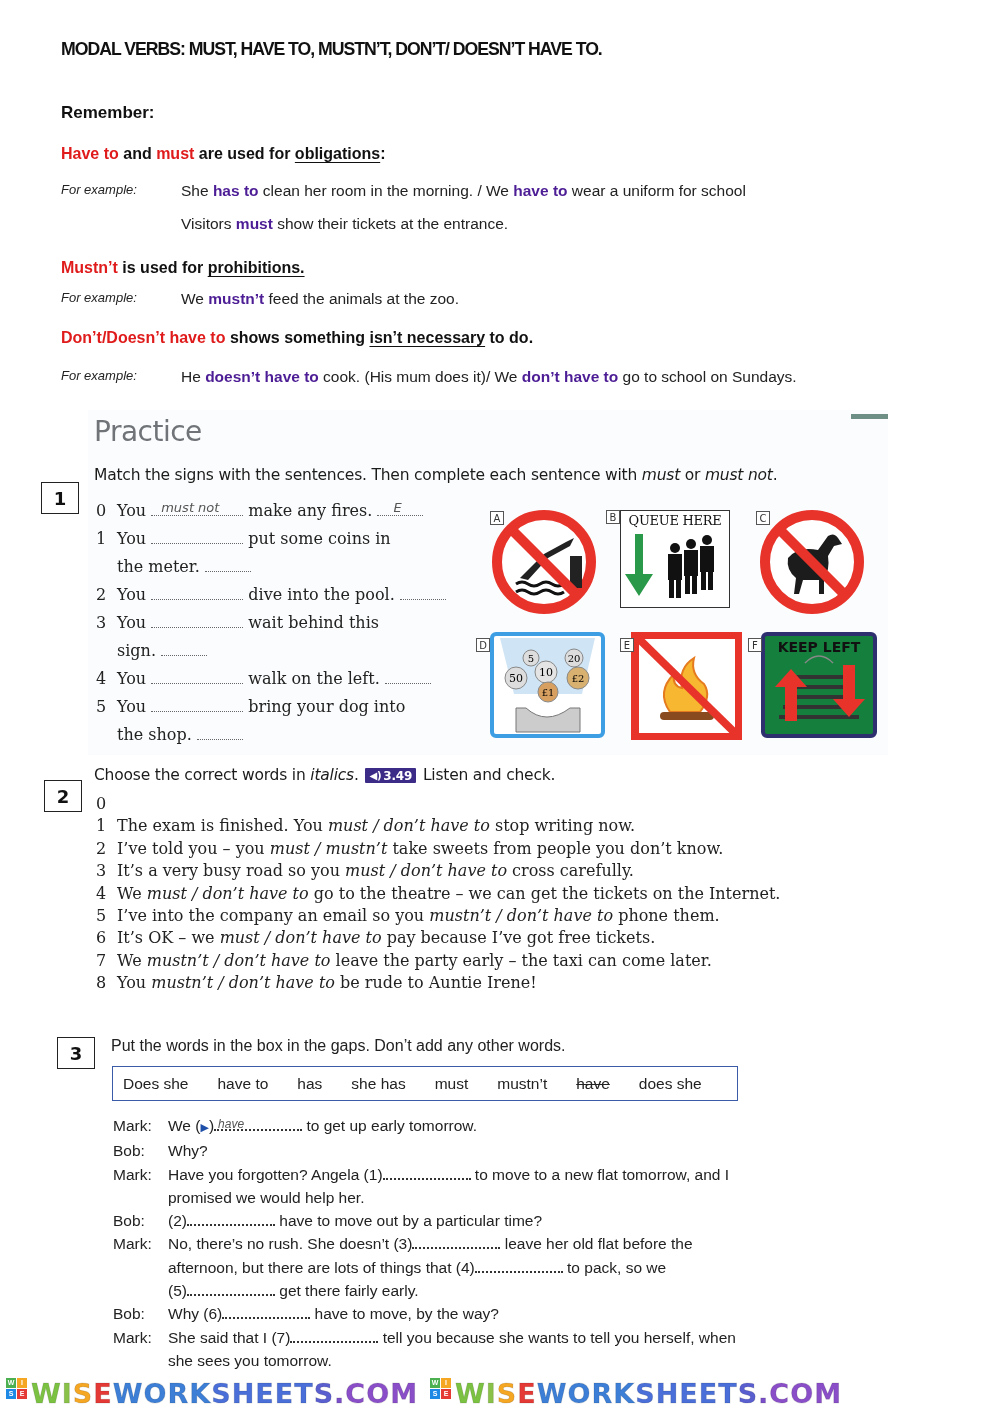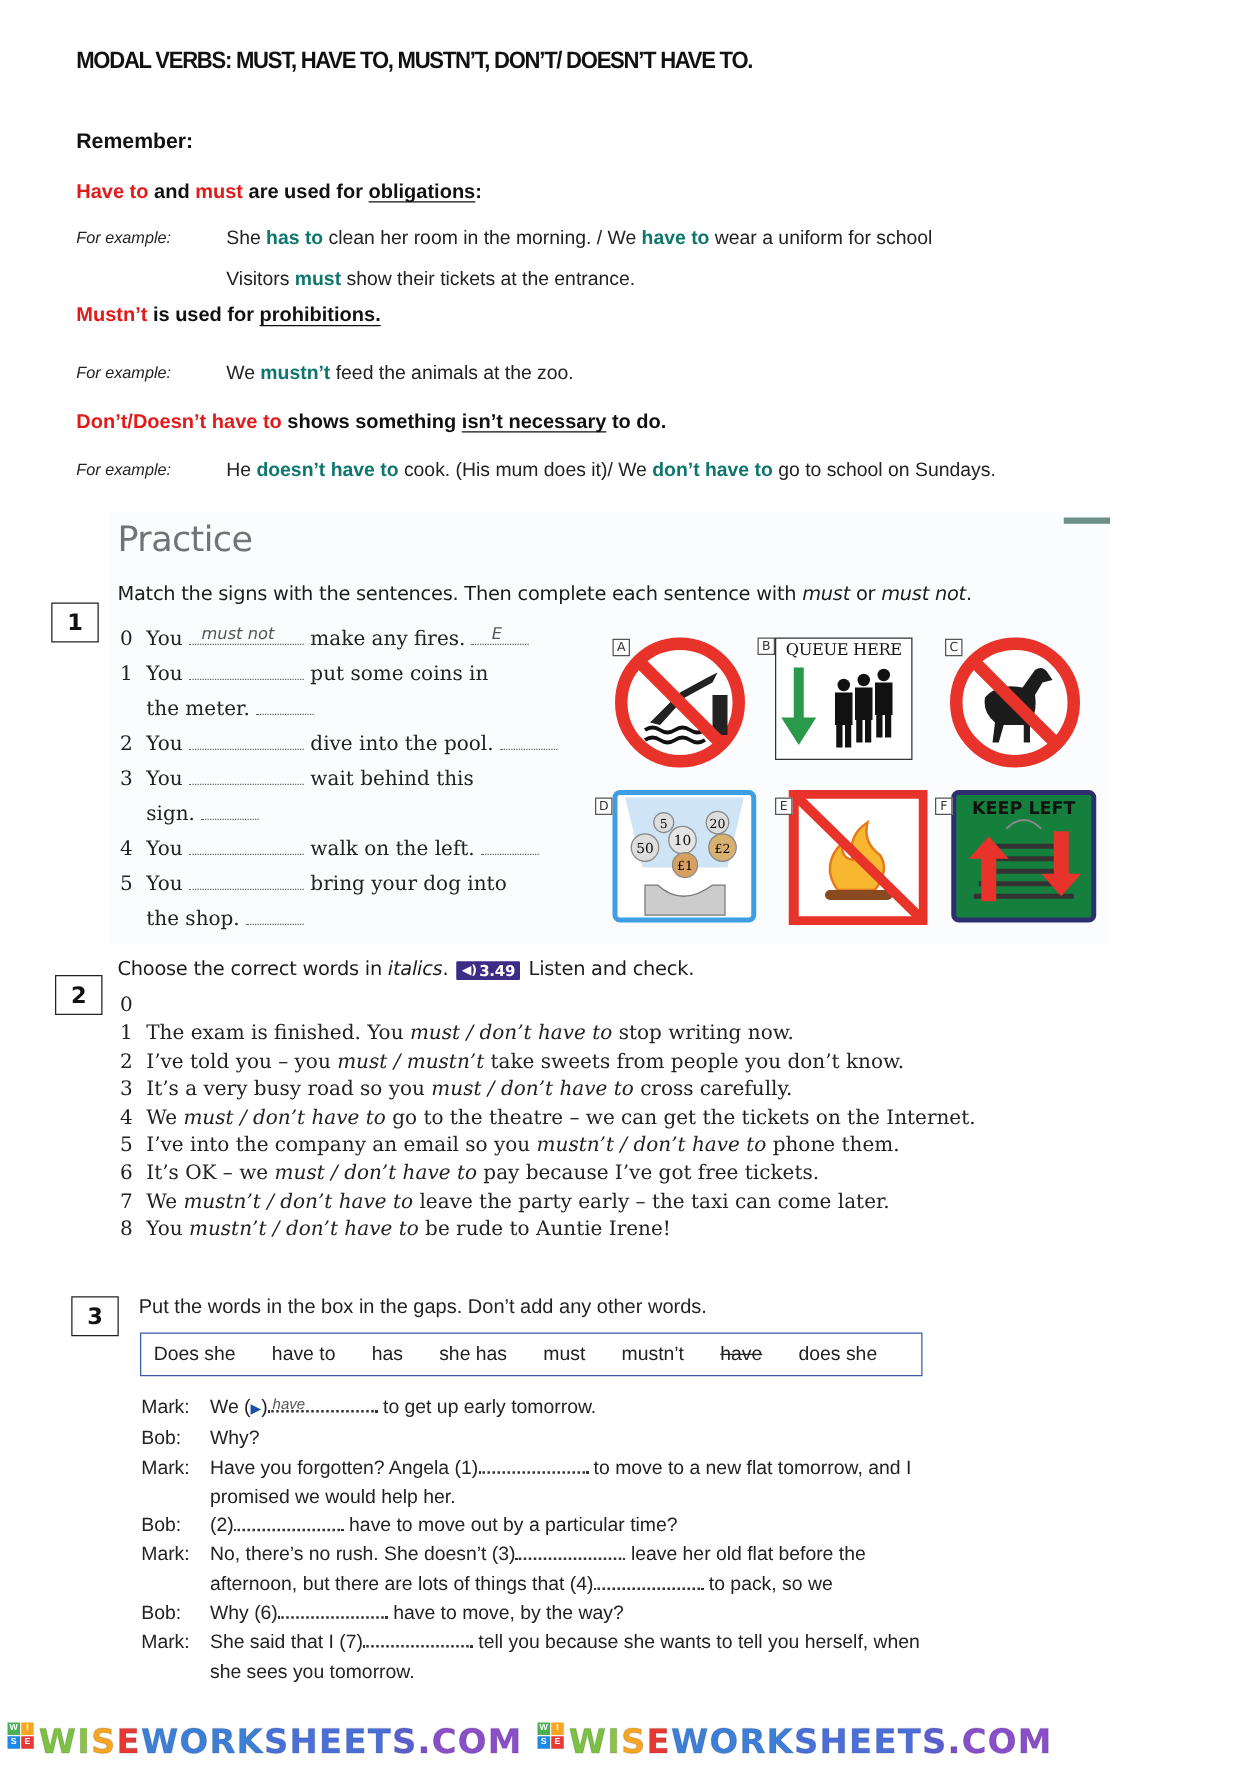--- a/index.html
+++ b/index.html
@@ -6,21 +6,21 @@
   html, body { width: 1000px; height: 1413px; background: #ffffff; overflow: hidden; }
   body { position: relative; font-family: "Liberation Sans", sans-serif; color: #111; }
 
   .abs { position: absolute; }
 
   
   .title { left: 61px; top: 38px; font-family: "Liberation Sans", sans-serif; font-weight: bold; font-size: 19px; letter-spacing: -1.1px; transform: scaleX(0.93); transform-origin: left top; }
   .remember { left: 61px; top: 103px; font-weight: bold; font-size: 17px; }
   .rule { left: 61px; font-weight: bold; font-size: 16px; }
   .red { color: #e01b1b; }
-  .blue { color: #0f766e; }
+  .blue { color: #4c1d95; }
   .ul { text-decoration: underline; text-underline-offset: 3px; }
   .ex-label { left: 61px; font-style: italic; font-size: 13px; color: #222; }
   .ex-text { left: 181px; font-size: 15.5px; color: #222; }
   .ex-text .blue { font-weight: bold; }
 
   
   .practice-bg { left: 88px; top: 410px; width: 800px; height: 345px; background: #fbfcfd; }
   .practice-title { left: 94px; top: 415px; font-family: "DejaVu Sans", sans-serif; font-size: 28px; color: #707478; font-weight: normal; letter-spacing: -0.5px; }
   .practice-bar { left: 851px; top: 414px; width: 37px; height: 5px; background: #6e8f85; }
   .inst { font-family: "DejaVu Sans", sans-serif; font-size: 15.5px; color: #1b1b1b; letter-spacing: -0.2px; }
@@ -69,21 +69,21 @@
 <body>
 
 <div class="abs title">MODAL VERBS: MUST, HAVE TO, MUSTN’T, DON’T/ DOESN’T HAVE TO.</div>
 <div class="abs remember">Remember:</div>
 
 <div id="rule-0" class="abs rule" style="top:145px"><span class="red">Have to</span><span> and </span><span class="red">must</span><span> are used for </span><span class="ul">obligations</span><span>:</span></div>
 <div class="abs ex-label" style="top:182px">For example:</div>
 <div id="rule-0-ex-0" class="abs ex-text" style="top:182px"><span>She </span><span class="blue">has to</span><span> clean her room in the morning. / We </span><span class="blue">have to</span><span> wear a uniform for school</span></div>
 <div id="rule-0-ex-1" class="abs ex-text" style="top:215px"><span>Visitors </span><span class="blue">must</span><span> show their tickets at the entrance.</span></div>
 
-<div id="rule-1" class="abs rule" style="top:244px"><span class="red">Mustn’t</span><span> is used for </span><span class="ul">prohibitions.</span></div>
+<div id="rule-1" class="abs rule" style="top:259px"><span class="red">Mustn’t</span><span> is used for </span><span class="ul">prohibitions.</span></div>
 <div class="abs ex-label" style="top:290px">For example:</div>
 <div id="rule-1-ex-0" class="abs ex-text" style="top:290px"><span>We </span><span class="blue">mustn’t</span><span> feed the animals at the zoo.</span></div>
 
 <div id="rule-2" class="abs rule" style="top:329px"><span class="red">Don’t/Doesn’t have to</span><span> shows something </span><span class="ul">isn’t necessary</span><span> to do.</span></div>
 <div class="abs ex-label" style="top:368px">For example:</div>
 <div id="rule-2-ex-0" class="abs ex-text" style="top:368px"><span>He </span><span class="blue">doesn’t have to</span><span> cook. (His mum does it)/ We </span><span class="blue">don’t have to</span><span> go to school on Sundays.</span></div>
 
 <div class="abs practice-bg"></div>
 <div class="abs practice-title">Practice</div>
 <div class="abs practice-bar"></div>
@@ -313,20 +313,24 @@
     </div>
     <div class="d-line">
       <span class="speaker">Mark:</span>
       <span style="white-space: pre;"><span>No, there’s no rush. She doesn’t (3)</span><span class="gap-dots"></span><span> leave her old flat before the</span></span>
     </div>
     <div class="d-line">
       <span class="speaker"></span>
       <span style="white-space: pre;"><span>afternoon, but there are lots of things that (4)</span><span class="gap-dots"></span><span> to pack, so we</span></span>
     </div>
     <div class="d-line">
+      <span class="speaker"></span>
+      <span style="white-space: pre;"><span>(5)</span><span class="gap-dots"></span><span> get there fairly early.</span></span>
+    </div>
+    <div class="d-line">
       <span class="speaker">Bob:</span>
       <span style="white-space: pre;"><span>Why (6)</span><span class="gap-dots"></span><span> have to move, by the way?</span></span>
     </div>
     <div class="d-line">
       <span class="speaker">Mark:</span>
       <span style="white-space: pre;"><span>She said that I (7)</span><span class="gap-dots"></span><span> tell you because she wants to tell you herself, when</span></span>
     </div>
     <div class="d-line">
       <span class="speaker"></span>
       <span style="white-space: pre;"><span>she sees you tomorrow.</span></span>

